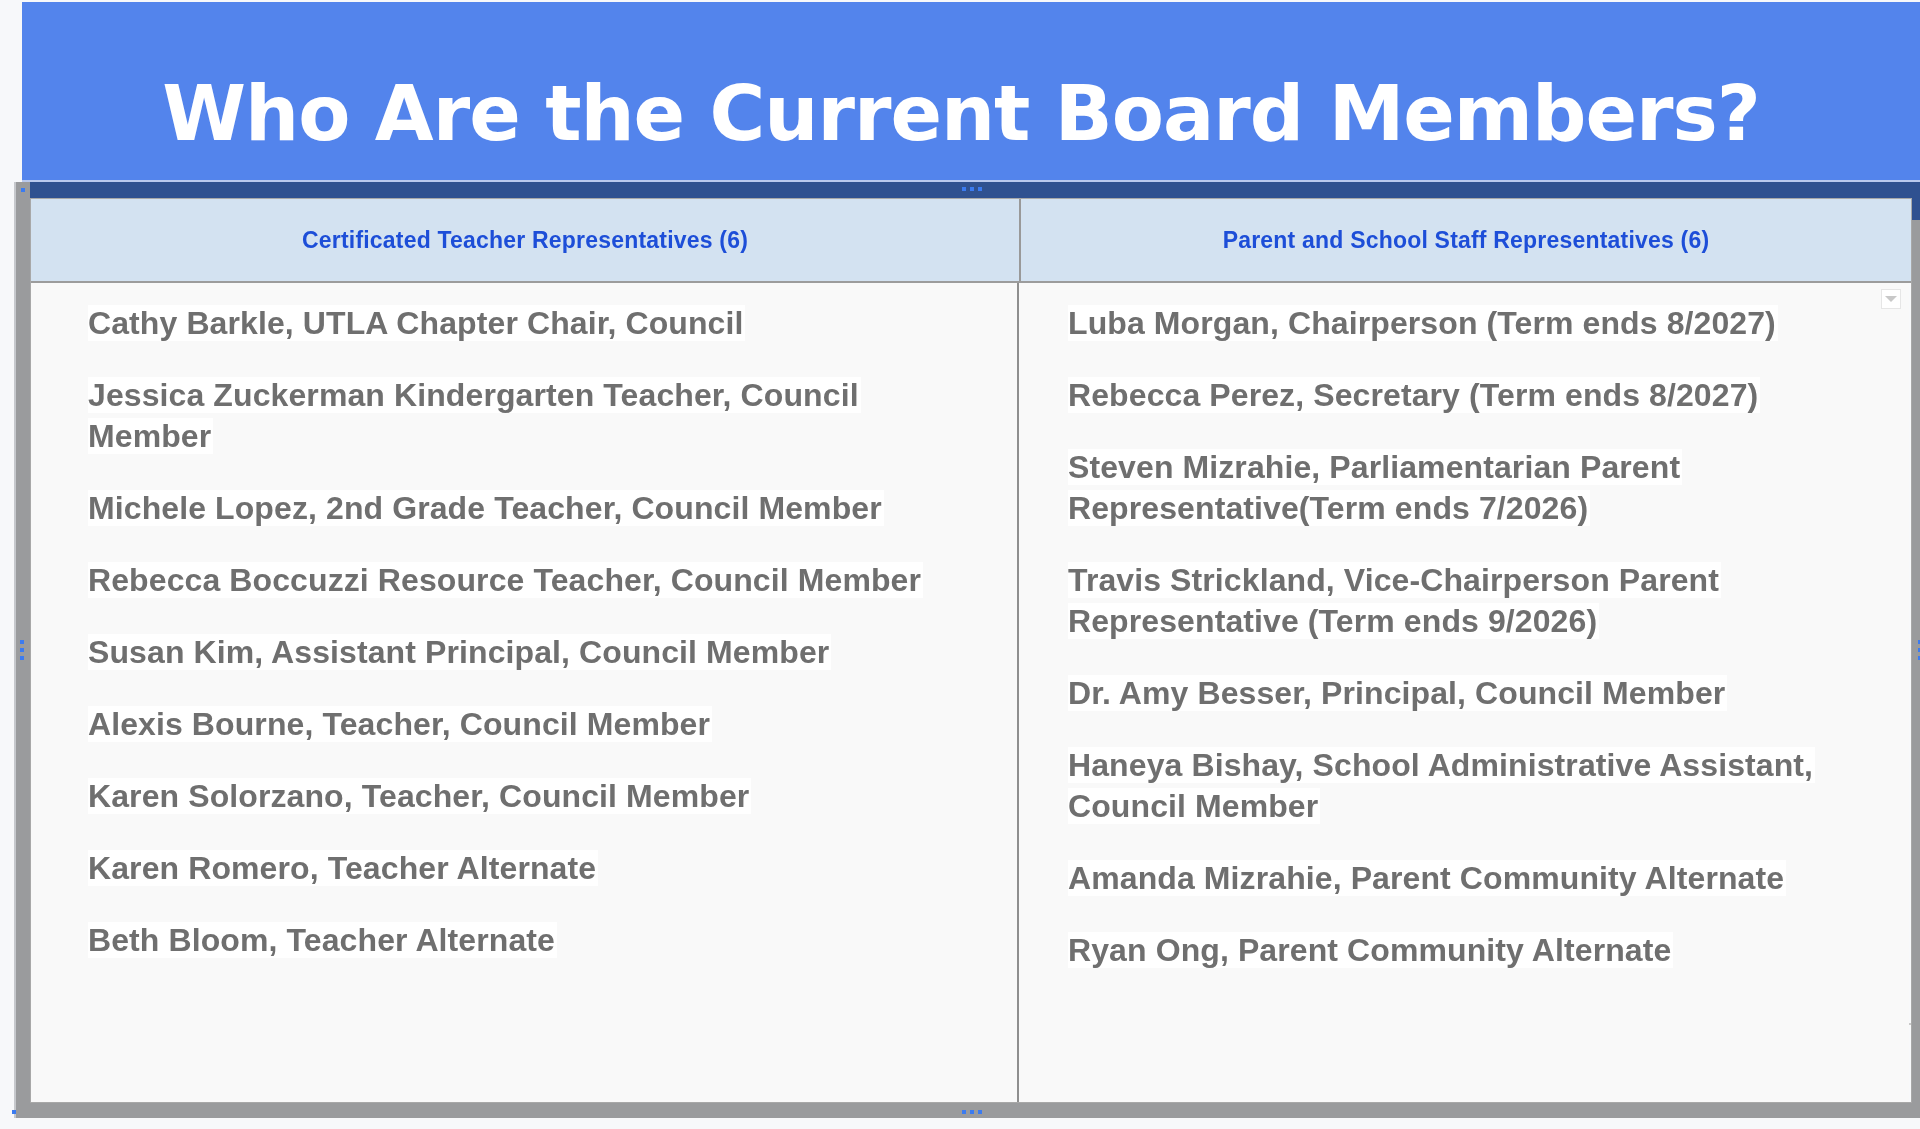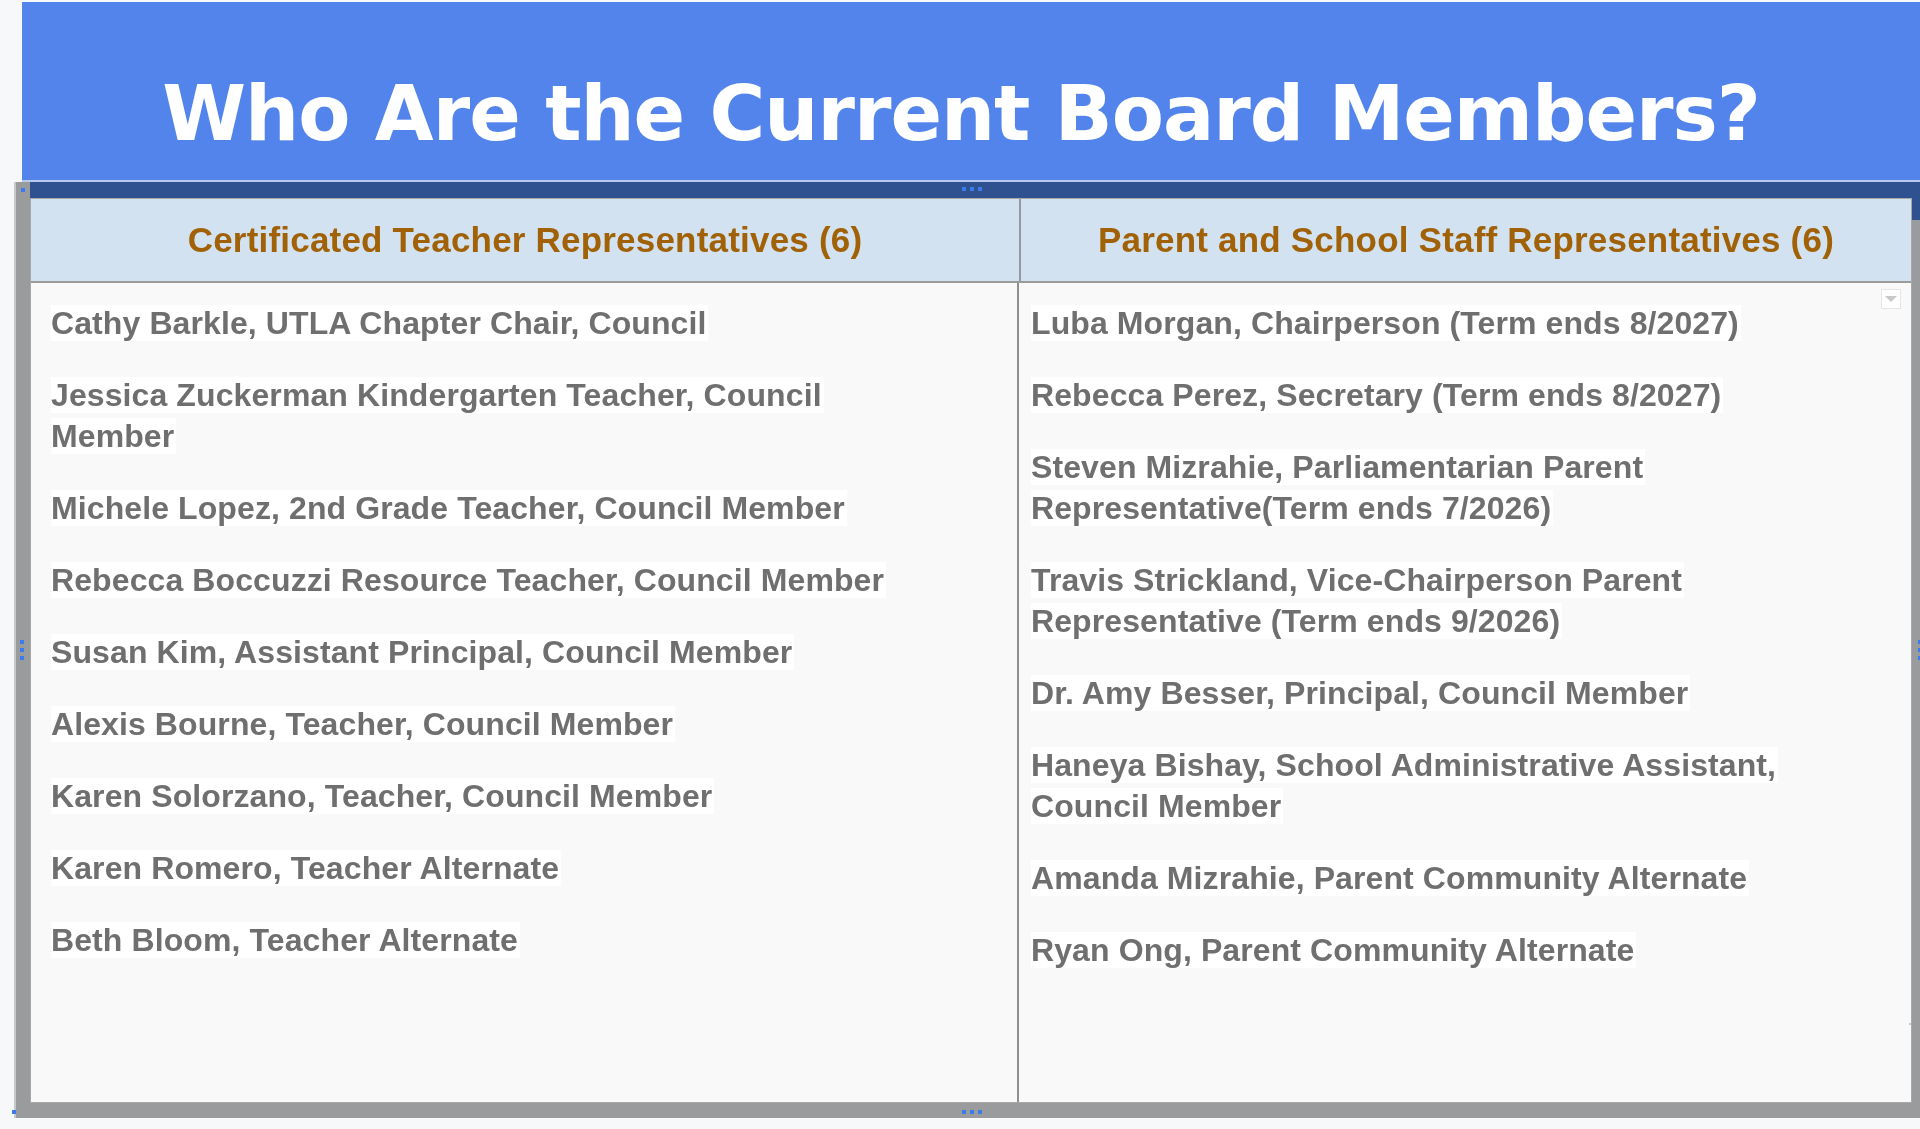--- a/index.html
+++ b/index.html
@@ -84,23 +84,23 @@
     display: flex;
     height: 82px;
     background: #d3e2f1;
     border-bottom: 2px solid #9c9c9c;
   }
   .table-header .hcell {
     flex: none;
     display: flex;
     align-items: center;
     justify-content: center;
-    color: #a16207;
+    color: #1d4ed8;
     font-weight: bold;
-    font-size: 35px;
+    font-size: 23px;
     letter-spacing: 0.2px;
   }
   .hcell.left { width: 988px; border-right: 2px solid #999; }
   .hcell.right { width: 890px; }
   .table-body {
     flex: 1;
     display: flex;
     position: relative;
   }
   .col {
@@ -116,20 +116,21 @@
     font-size: 32px;
     line-height: 41px;
     color: #6f6f6f;
     letter-spacing: 0.1px;
   }
   .member span {
     background: #ffffff;
     -webkit-box-decoration-break: clone;
     box-decoration-break: clone;
     padding-right: 2px;
+    margin-left: 37px;
   }
   .hline {
     position: absolute;
     left: 0;
     top: 740px;
     width: 100%;
     height: 2px;
     background: #c9c9c9;
     z-index: 0;
   }

